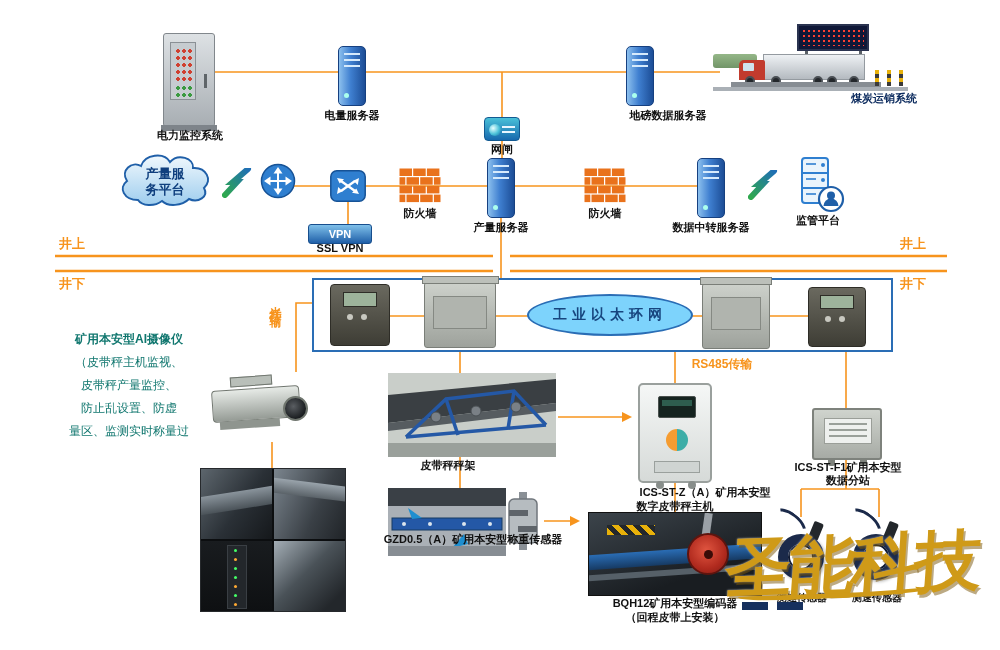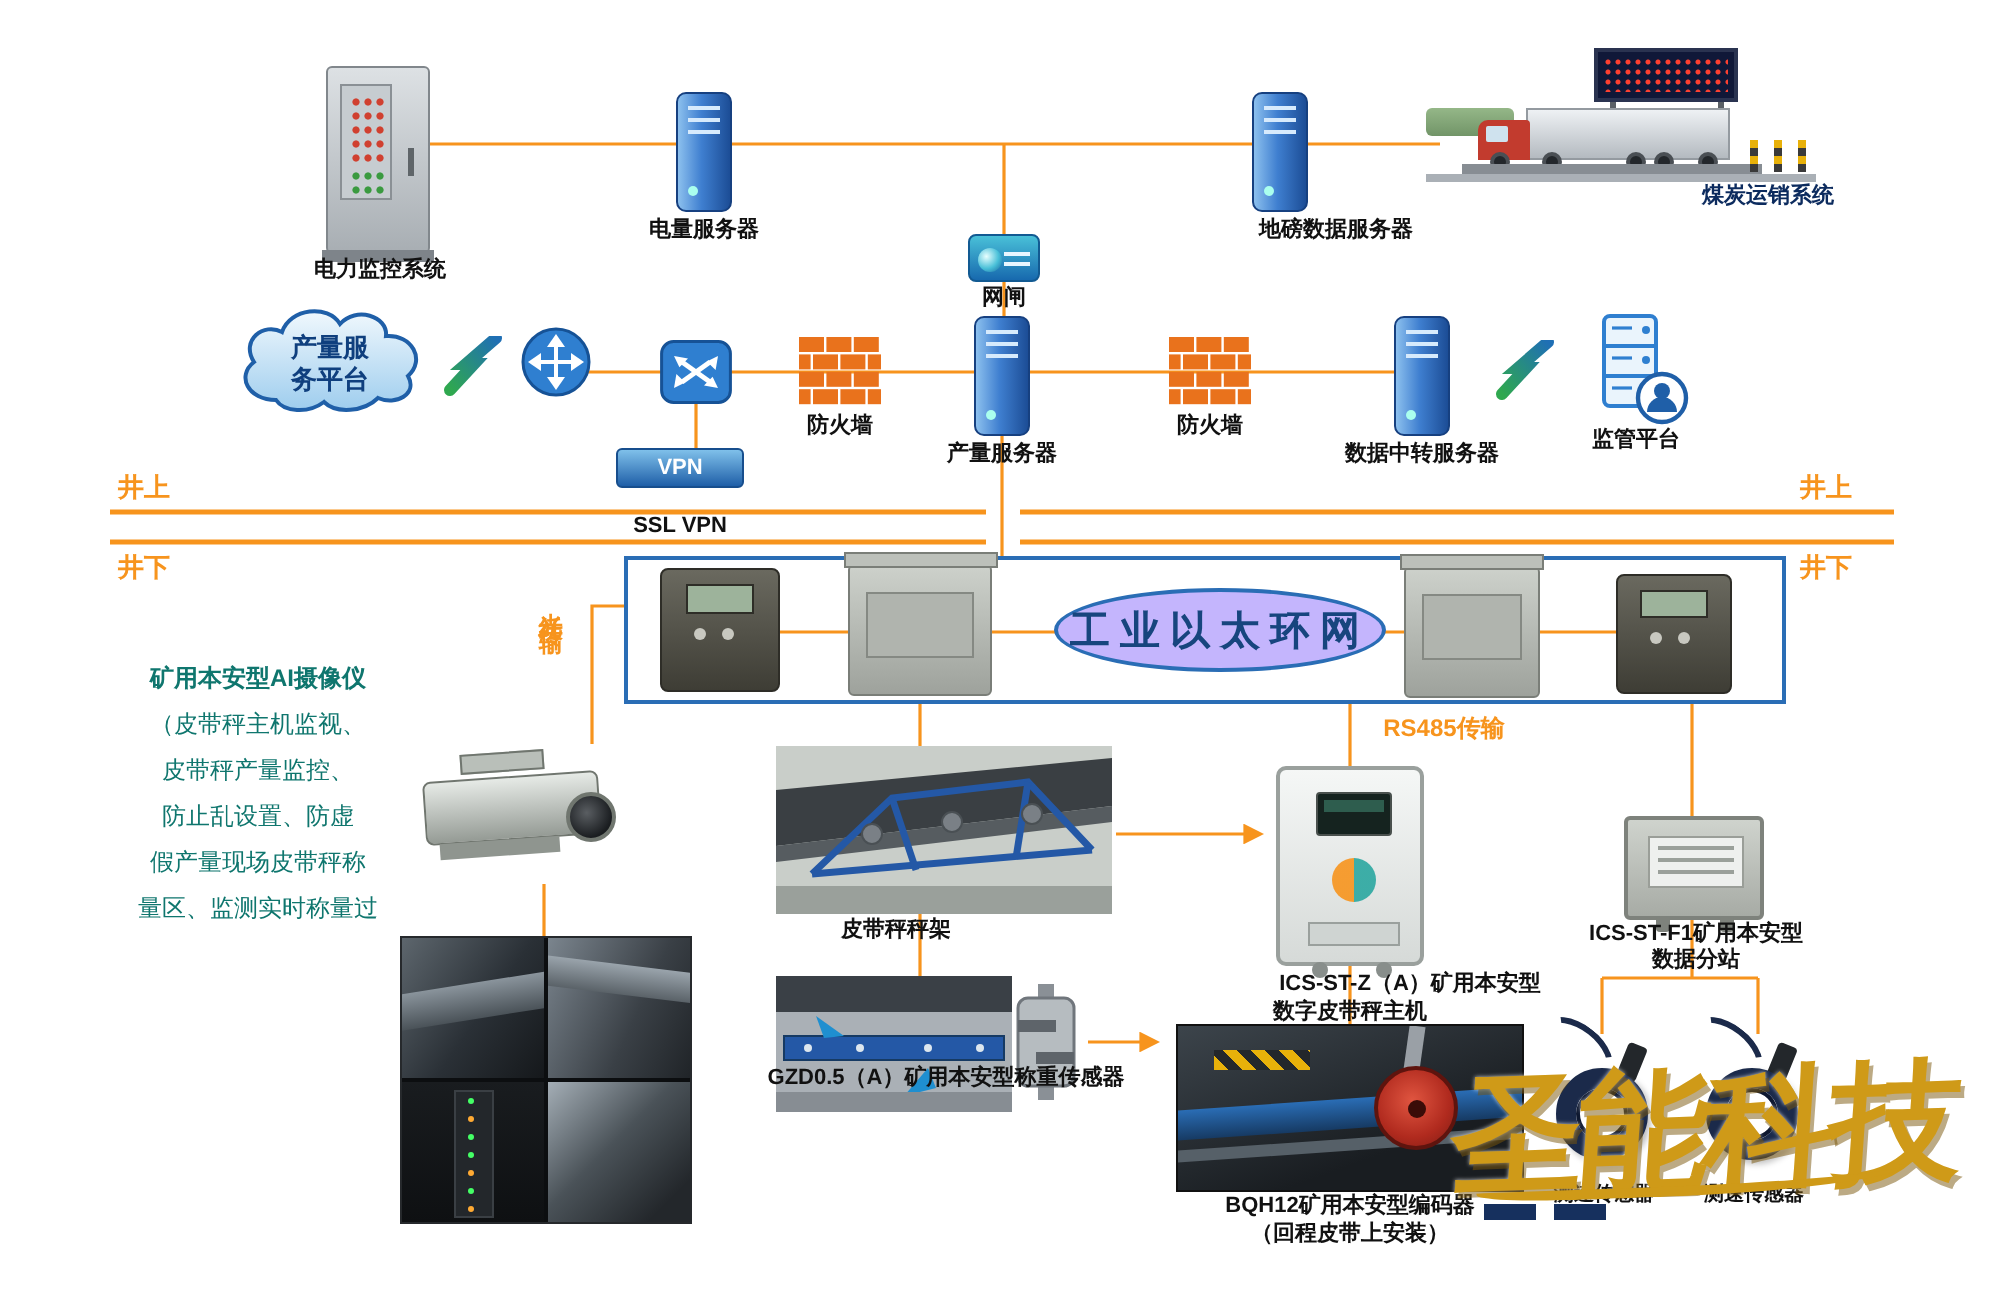--- a/index.html
+++ b/index.html
@@ -38,21 +38,21 @@
 .ts-cabin{position:absolute;left:26px;top:36px;width:26px;height:20px;background:#c23b2e;border-radius:5px 2px 0 0}
 .ts-cabin i{position:absolute;left:4px;top:3px;width:11px;height:8px;background:#cfe2ee;border-radius:1px}
 .wheel{position:absolute;width:10px;height:10px;border-radius:50%;background:#23272b;border:2px solid #4a4f54}
 .ts-platform{position:absolute;left:18px;top:58px;width:150px;height:5px;background:#878d93}
 .ts-ground{position:absolute;left:0;top:63px;width:195px;height:4px;background:#aab0b6}
 .post{position:absolute;width:4px;height:16px;background:repeating-linear-gradient(180deg,#e8b10a 0 4px,#3a3a3a 4px 8px)}
 
 .cloud-text{left:128px;top:166px;width:74px;z-index:3;text-align:center;font-size:13px;font-weight:bold;color:#0f3f7e;line-height:1.25}
 
 .ringbox{left:312px;top:278px;width:581px;height:74px;border:2px solid #2a6db5;z-index:1}
-.ring{left:527px;top:294px;width:166px;height:42px;border:2px solid #2a6db5;border-radius:50%;background:#c4b5fd;display:flex;align-items:center;justify-content:center;font-size:20px;font-weight:bold;color:#17457e;letter-spacing:5px;z-index:2}
+.ring{left:527px;top:294px;width:166px;height:42px;border:2px solid #2a6db5;border-radius:50%;background:#7dd3fc;display:flex;align-items:center;justify-content:center;font-size:14px;font-weight:bold;color:#17457e;letter-spacing:5px;z-index:2}
 
 .devA{background:linear-gradient(180deg,#6a695f,#3e3d35);border:1px solid #2e2d27;border-radius:4px}
 .devA .scr{position:absolute;left:20%;top:12%;width:60%;height:24%;background:#9db39b;border:1px solid #2e2d27}
 .devA .bt{position:absolute;left:28%;top:48%;width:6px;height:6px;border-radius:50%;background:#c8c8c0;box-shadow:14px 0 0 #c8c8c0}
 .devB{background:linear-gradient(180deg,#cdd1cb,#9ea29c);border:1px solid #7a7e78;border-radius:3px}
 .devB .plate{position:absolute;left:-5%;top:-7px;width:110%;height:8px;background:#bcc0ba;border:1px solid #7a7e78}
 .devB .inner{position:absolute;left:12%;top:20%;width:76%;height:52%;background:#b0b4ae;border:1px solid #858983}
 
 .fiber{left:268px;top:296px;writing-mode:vertical-rl;letter-spacing:3px;font-size:12px}
 .rs485{left:682px;top:357px;font-size:12px}
@@ -324,21 +324,21 @@
         <circle cx="34" cy="25" r="2"></circle>
         <circle cx="34" cy="40" r="2"></circle>
       </g>
     <circle cx="42" cy="44" r="12" fill="#fff" stroke="#1f5fa8" stroke-width="2.2"></circle>
     <circle cx="42" cy="40.5" r="4" fill="#1f5fa8"></circle>
     <path d="M34.5 51 a7.5 7.5 0 0 1 15 0 z" fill="#1f5fa8"></path>
   </svg>
   <div class="lbl" style="left:789px;top:214px;width:58px">监管平台</div>
 
   <div class="node vpn"><span>VPN</span></div>
-  <div class="lbl" style="left:308px;top:257px;width:64px">SSL VPN</div>
+  <div class="lbl" style="left:308px;top:242px;width:64px">SSL VPN</div>
 
   <div class="lbl orange" style="left:55px;top:236px;width:34px;font-size:13px">井上</div>
   <div class="lbl orange" style="left:55px;top:276px;width:34px;font-size:13px">井下</div>
   <div class="lbl orange" style="left:896px;top:236px;width:34px;font-size:13px">井上</div>
   <div class="lbl orange" style="left:896px;top:276px;width:34px;font-size:13px">井下</div>
 
   <div class="abs ringbox"></div>
 
   <div class="node devA" style="left:330px;top:284px;width:60px;height:62px">
     <div class="scr"></div>
@@ -361,21 +361,20 @@
   </div>
 
   <div class="lbl orange fiber">光纤传输</div>
   <div class="lbl orange rs485" style="width:80px">RS485传输</div>
 
   <div class="abs camtext">
     <div class="t">矿用本安型AI摄像仪</div>
     <div>（皮带秤主机监视、</div>
     <div>皮带秤产量监控、</div>
     <div>防止乱设置、防虚</div>
-    <div>假产量现场皮带秤称</div>
     <div>量区、监测实时称量过</div>
   </div>
 
   <div class="node camera">
     <div class="cam-top"></div>
     <div class="cam-body"></div>
     <div class="cam-lens"></div>
     <div class="cam-foot"></div>
   </div>
   <div class="abs cctv">

